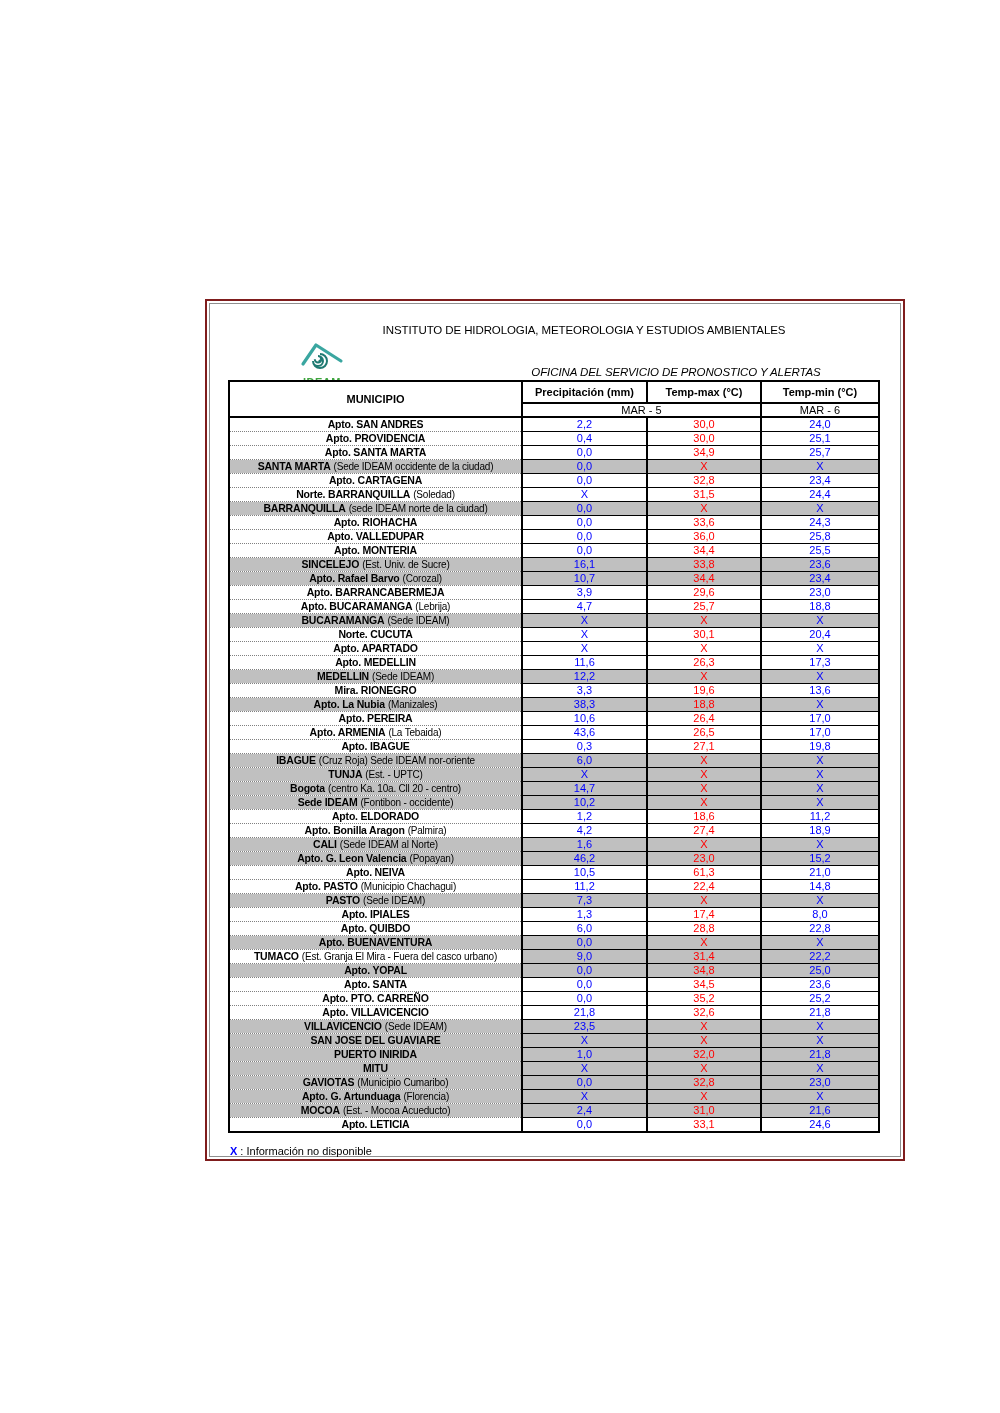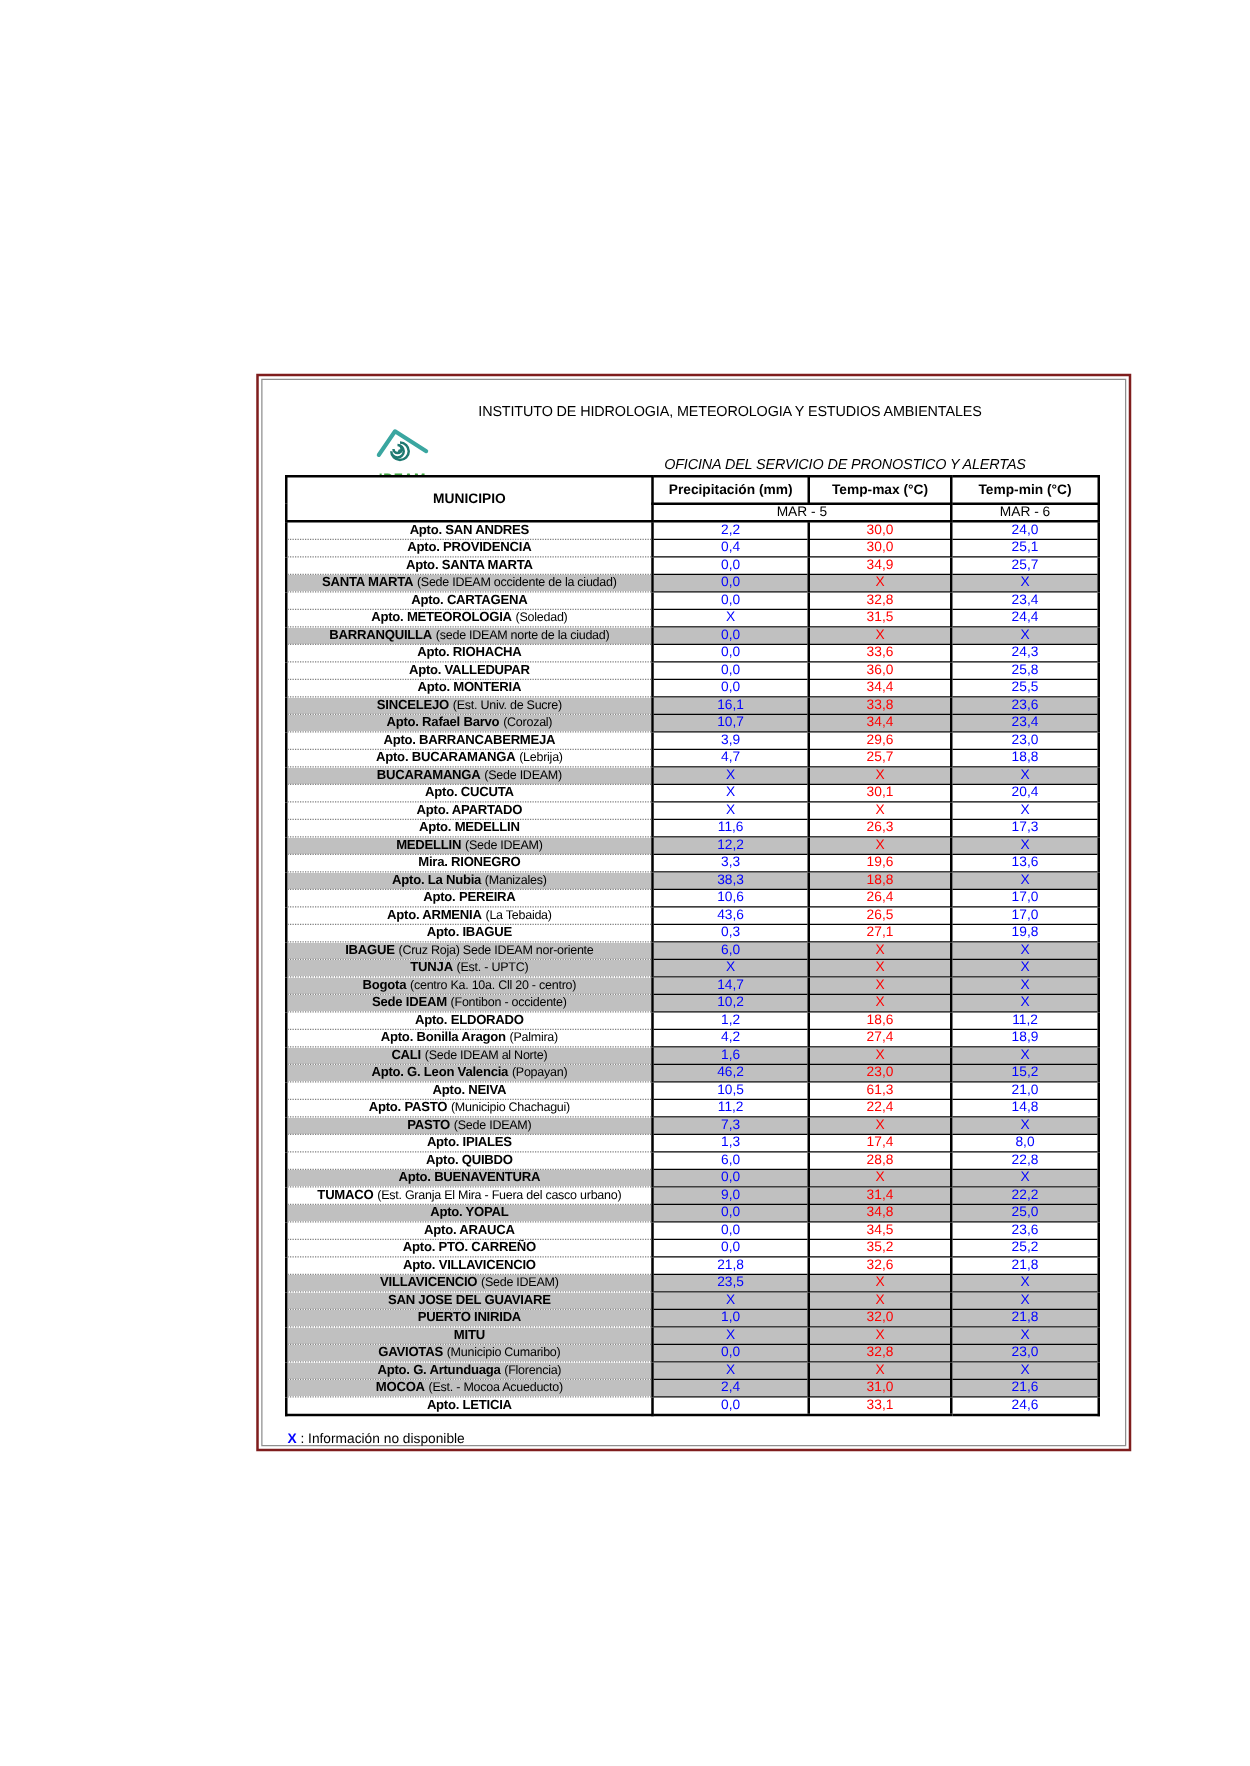--- a/index.html
+++ b/index.html
@@ -106,21 +106,21 @@
     <td class="c-val v-tmax">X</td>
     <td class="c-val v-tmin last">X</td>
   </tr>
             <tr>
     <td class="c-name"><span class="nm">Apto. CARTAGENA</span></td>
     <td class="c-val v-precip">0,0</td>
     <td class="c-val v-tmax">32,8</td>
     <td class="c-val v-tmin last">23,4</td>
   </tr>
             <tr>
-    <td class="c-name"><span class="nm">Apto. METEOROLOGIA</span><span class="dt">(Soledad)</span></td>
+    <td class="c-name"><span class="nm">Norte. BARRANQUILLA</span><span class="dt">(Soledad)</span></td>
     <td class="c-val v-precip">X</td>
     <td class="c-val v-tmax">31,5</td>
     <td class="c-val v-tmin last">24,4</td>
   </tr>
             <tr class="shade-full">
     <td class="c-name"><span class="nm">BARRANQUILLA</span><span class="dt">(sede IDEAM norte de la ciudad)</span></td>
     <td class="c-val v-precip">0,0</td>
     <td class="c-val v-tmax">X</td>
     <td class="c-val v-tmin last">X</td>
   </tr>
@@ -166,21 +166,21 @@
     <td class="c-val v-tmax">25,7</td>
     <td class="c-val v-tmin last">18,8</td>
   </tr>
             <tr class="shade-full">
     <td class="c-name"><span class="nm">BUCARAMANGA</span><span class="dt">(Sede IDEAM)</span></td>
     <td class="c-val v-precip">X</td>
     <td class="c-val v-tmax">X</td>
     <td class="c-val v-tmin last">X</td>
   </tr>
             <tr>
-    <td class="c-name"><span class="nm">Apto. CUCUTA</span></td>
+    <td class="c-name"><span class="nm">Norte. CUCUTA</span></td>
     <td class="c-val v-precip">X</td>
     <td class="c-val v-tmax">30,1</td>
     <td class="c-val v-tmin last">20,4</td>
   </tr>
             <tr>
     <td class="c-name"><span class="nm">Apto. APARTADO</span></td>
     <td class="c-val v-precip">X</td>
     <td class="c-val v-tmax">X</td>
     <td class="c-val v-tmin last">X</td>
   </tr>
@@ -316,21 +316,21 @@
     <td class="c-val v-tmax">31,4</td>
     <td class="c-val v-tmin last">22,2</td>
   </tr>
             <tr class="shade-full">
     <td class="c-name"><span class="nm">Apto. YOPAL</span></td>
     <td class="c-val v-precip">0,0</td>
     <td class="c-val v-tmax">34,8</td>
     <td class="c-val v-tmin last">25,0</td>
   </tr>
             <tr>
-    <td class="c-name"><span class="nm">Apto. ARAUCA</span></td>
+    <td class="c-name"><span class="nm">Apto. SANTA</span></td>
     <td class="c-val v-precip">0,0</td>
     <td class="c-val v-tmax">34,5</td>
     <td class="c-val v-tmin last">23,6</td>
   </tr>
             <tr>
     <td class="c-name"><span class="nm">Apto. PTO.  CARREÑO</span></td>
     <td class="c-val v-precip">0,0</td>
     <td class="c-val v-tmax">35,2</td>
     <td class="c-val v-tmin last">25,2</td>
   </tr>

